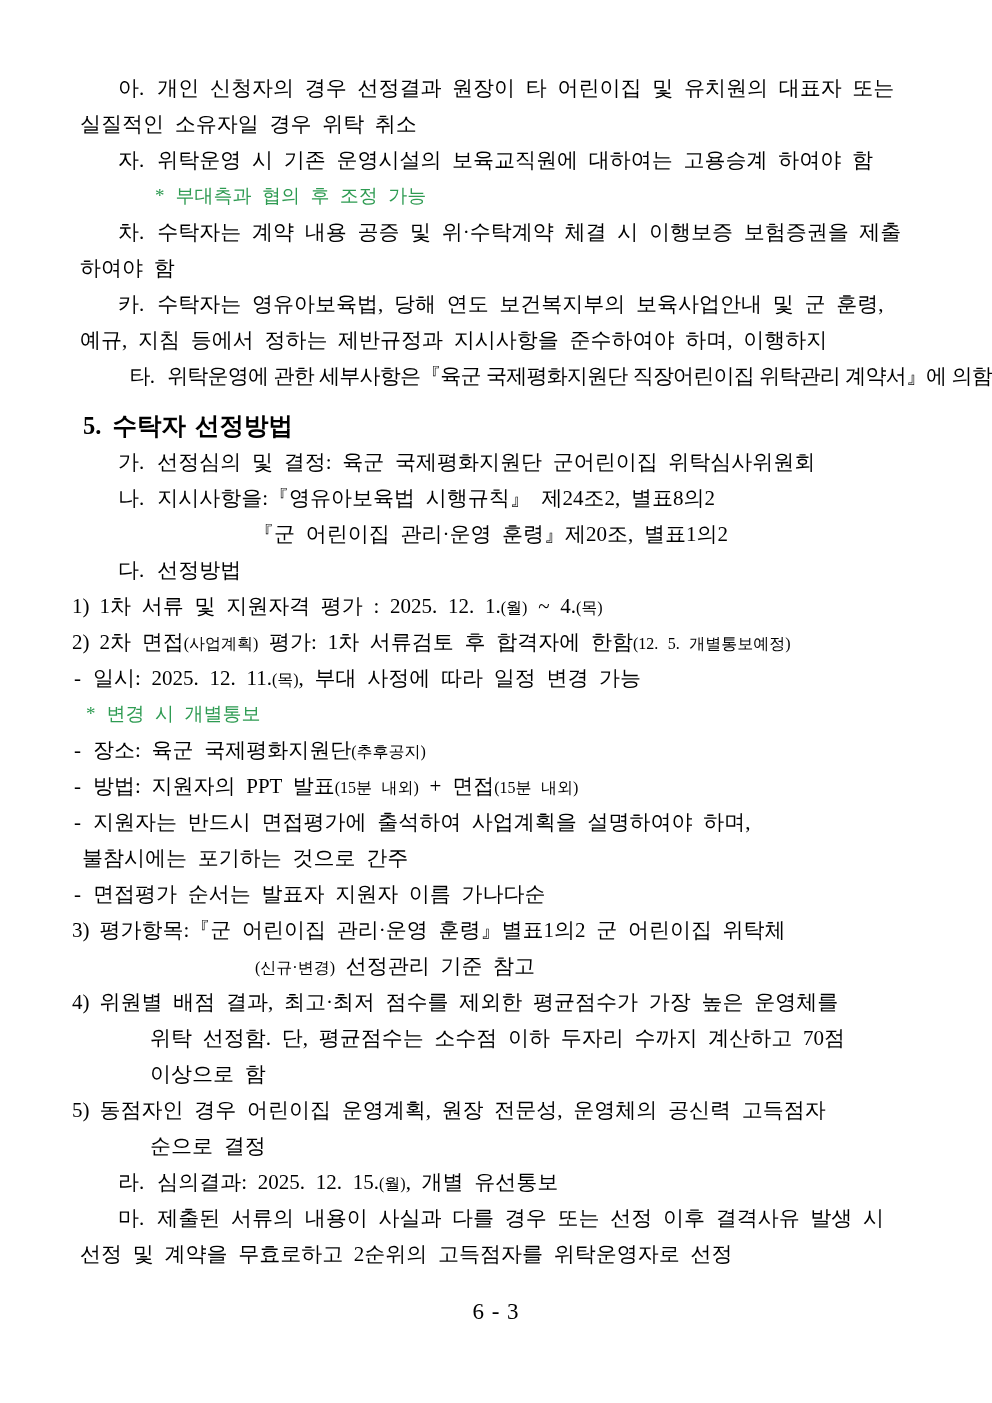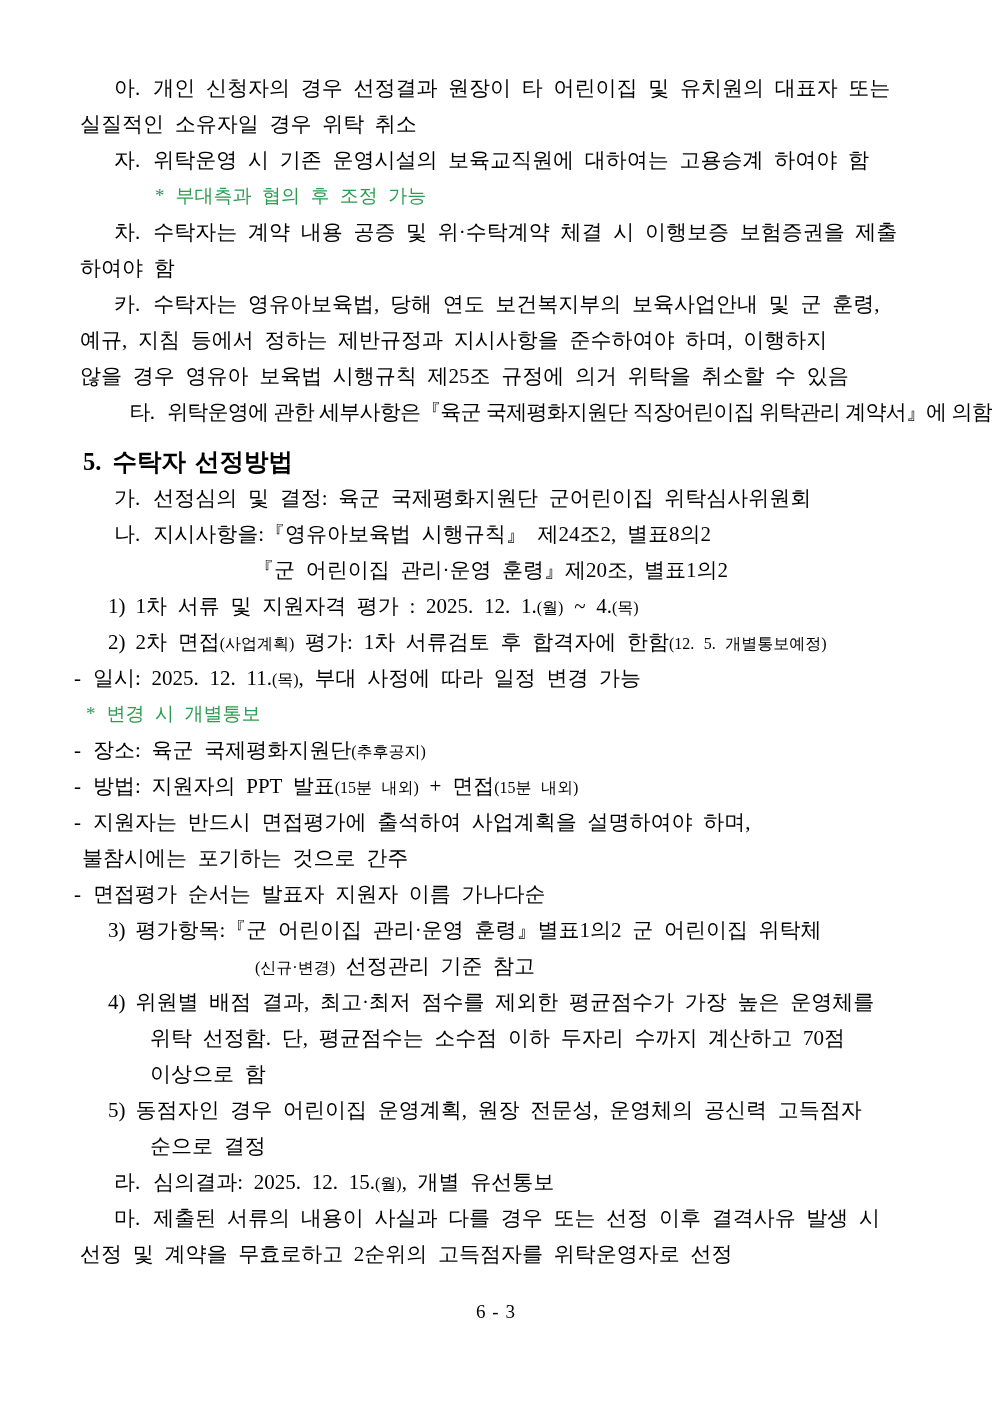--- a/index.html
+++ b/index.html
@@ -27,27 +27,27 @@
     line-height: 36px;
     font-size: 21px;
     white-space: nowrap;
     word-spacing: 0.26em;
     color: #000000;
   }
   .ln .small { font-size: 16px; }
   .ln .label { display: inline-block; }
 
   
-  .v-item       { padding-left: 80px; margin-left: 34px; }
+  .v-item       { padding-left: 118px; }
   .v-item       .label { margin-right: 13px; }
   .v-item-cont  { padding-left: 80px; }
   .v-heading    { padding-left: 83px; margin-top: 14px; font-weight: bold; font-size: 24.5px; word-spacing: 0.12em; }
   .v-heading    .label { margin-right: 11px; }
   .v-cont2      { padding-left: 253px; }
-  .v-num        { padding-left: 108px; }
+  .v-num        { padding-left: 72px; }
   .v-num        .label { margin-right: 10px; }
   .v-num-cont   { padding-left: 150px; }
   .v-numcont2   { padding-left: 255px; }
   .v-dash       { padding-left: 74px; }
   .v-dash       .label { margin-right: 12px; }
   .v-dash-cont  { padding-left: 82px; }
 
   
   .v-green1, .v-green2 {
     color: var(--note-green, #2e9b52);
@@ -57,45 +57,45 @@
   .v-green1 { padding-left: 155px; }
   .v-green2 { padding-left: 86px; }
   .v-green1 .label, .v-green2 .label { margin-right: 11px; }
 
   
   .tight { letter-spacing: -0.8px; word-spacing: 0.04em; text-align: right; }
 
   .page-number {
     margin-top: 22px;
     text-align: center;
-    font-size: 19px;
+    font-size: 23px;
     line-height: 36px;
     letter-spacing: 1px;
     color: #000000;
   }
 </style>
 </head>
 <body style="color: rgb(0, 0, 0);">
 
 <div class="page">
   <div>
       <div class="ln v-item"><span class="label">아.</span><span>개인 신청자의 경우 선정결과 원장이 타 어린이집 및 유치원의 대표자 또는</span></div>
       <div class="ln v-item-cont"><span>실질적인 소유자일 경우 위탁 취소</span></div>
       <div class="ln v-item"><span class="label">자.</span><span>위탁운영 시 기존 운영시설의 보육교직원에 대하여는 고용승계 하여야 함</span></div>
       <div class="ln v-green1"><span class="label">*</span><span>부대측과 협의 후 조정 가능</span></div>
       <div class="ln v-item"><span class="label">차.</span><span>수탁자는 계약 내용 공증 및 위·수탁계약 체결 시 이행보증 보험증권을 제출</span></div>
       <div class="ln v-item-cont"><span>하여야 함</span></div>
       <div class="ln v-item"><span class="label">카.</span><span>수탁자는 영유아보육법, 당해 연도 보건복지부의 보육사업안내 및 군 훈령,</span></div>
       <div class="ln v-item-cont"><span>예규, 지침 등에서 정하는 제반규정과 지시사항을 준수하여야 하며, 이행하지</span></div>
-      <div class="ln v-item-cont"><span>않을 경우 영유아 보육법 시행규칙 제25조 규정에 의거 위탁을 취소할 수 있음</span></div>
       <div class="ln v-item tight"><span class="label">타.</span><span>위탁운영에 관한 세부사항은『육군 국제평화지원단 직장어린이집 위탁관리 계약서』에 의함</span></div>
       <div class="ln v-heading"><span class="label">5.</span><span>수탁자 선정방법</span></div>
       <div class="ln v-item"><span class="label">가.</span><span>선정심의 및 결정: 육군 국제평화지원단 군어린이집 위탁심사위원회</span></div>
       <div class="ln v-item"><span class="label">나.</span><span>지시사항을:『영유아보육법 시행규칙』 제24조2, 별표8의2</span></div>
       <div class="ln v-cont2"><span>『군 어린이집 관리·운영 훈령』제20조, 별표1의2</span></div>
+      <div class="ln v-item"><span class="label">다.</span><span>선정방법</span></div>
       <div class="ln v-num"><span class="label">1)</span><span>1차 서류 및 지원자격 평가 : 2025. 12. 1.</span><span class="small">(월)</span><span> ~ 4.</span><span class="small">(목)</span></div>
       <div class="ln v-num"><span class="label">2)</span><span>2차 면접</span><span class="small">(사업계획)</span><span> 평가: 1차 서류검토 후 합격자에 한함</span><span class="small">(12. 5. 개별통보예정)</span></div>
       <div class="ln v-dash"><span class="label">-</span><span>일시: 2025. 12. 11.</span><span class="small">(목)</span><span>, 부대 사정에 따라 일정 변경 가능</span></div>
       <div class="ln v-green2"><span class="label">*</span><span>변경 시 개별통보</span></div>
       <div class="ln v-dash"><span class="label">-</span><span>장소: 육군 국제평화지원단</span><span class="small">(추후공지)</span></div>
       <div class="ln v-dash"><span class="label">-</span><span>방법: 지원자의 PPT 발표</span><span class="small">(15분 내외)</span><span> + 면접</span><span class="small">(15분 내외)</span></div>
       <div class="ln v-dash"><span class="label">-</span><span>지원자는 반드시 면접평가에 출석하여 사업계획을 설명하여야 하며,</span></div>
       <div class="ln v-dash-cont"><span>불참시에는 포기하는 것으로 간주</span></div>
       <div class="ln v-dash"><span class="label">-</span><span>면접평가 순서는 발표자 지원자 이름 가나다순</span></div>
       <div class="ln v-num"><span class="label">3)</span><span>평가항목:『군 어린이집 관리·운영 훈령』별표1의2 군 어린이집 위탁체</span></div>

